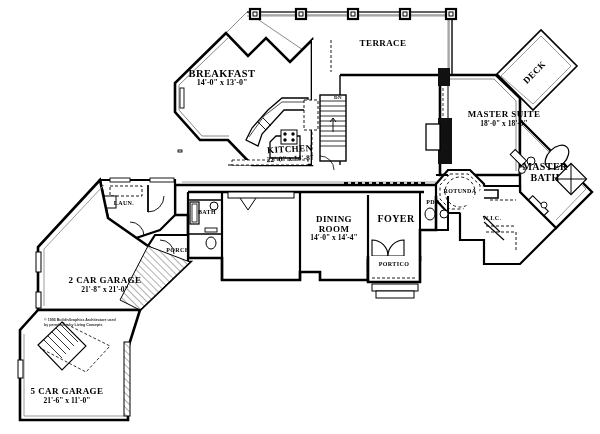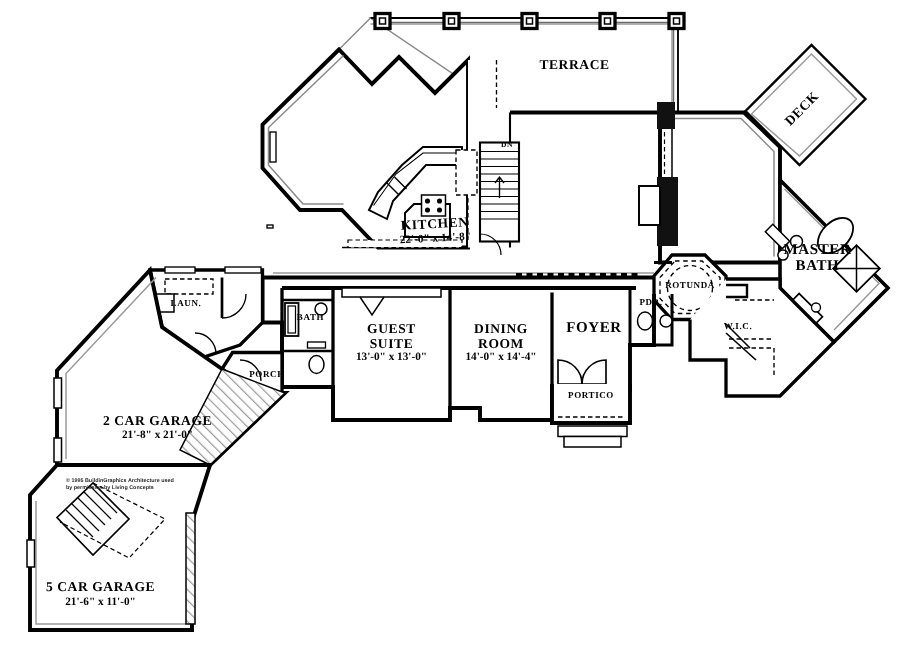--- a/index.html
+++ b/index.html
@@ -348,27 +348,35 @@
     <g stroke="#000" stroke-width="0.9" fill="#fff">
       <rect x="150" y="178" width="24" height="4"></rect>
       <rect x="110" y="178" width="20" height="4"></rect>
     </g>
   </svg>
 
   <div class="room-label lbl-med" style="left:383px; top:39px; transform:translate(-50%,0);">
     <span class="rm-name">TERRACE</span>
   </div>
 
+  <div class="room-label lbl-big" style="left:222px; top:68px; transform:translate(-50%,0);">
+    <span class="rm-name">BREAKFAST</span>
+    <span class="rm-dim">14'-0" x 13'-0"</span>
+  </div>
 
   <div class="room-label lbl-med rot-kitchen-dim" style="left:290px; top:145px; transform:translate(-50%,0) rotate(-3deg);">
     <span class="rm-name">KITCHEN</span>
     <span class="rm-dim">22'-0" x 14'-8"</span>
   </div>
 
 
+  <div class="room-label lbl-med" style="left:504px; top:110px; transform:translate(-50%,0);">
+    <span class="rm-name">MASTER SUITE</span>
+    <span class="rm-dim">18'-0" x 18'-0"</span>
+  </div>
 
   <div class="room-label lbl-med rot-deck" style="left:535px; top:68px; transform:translate(-50%,0) rotate(-45deg);">
     <span class="rm-name">DECK</span>
   </div>
 
   <div class="room-label lbl-sm" style="left:545px; top:162px; transform:translate(-50%,0); white-space:normal; width:48px;">
     <span class="rm-name">MASTER BATH</span>
   </div>
 
   <div class="room-label lbl-xs" style="left:460px; top:188px; transform:translate(-50%,0);">
@@ -389,24 +397,20 @@
 
   <div class="room-label lbl-xs" style="left:394px; top:261px; transform:translate(-50%,0);">
     <span class="rm-name">PORTICO</span>
   </div>
 
   <div class="room-label lbl-med" style="left:334px; top:215px; transform:translate(-50%,0); white-space:normal; width:60px;text-align:center;">
     <span class="rm-name">DINING ROOM</span>
     <span class="rm-dim" style="white-space:nowrap;">14'-0" x 14'-4"</span>
   </div>
 
-  <div class="room-label lbl-med" style="left:261px; top:215px; transform:translate(-50%,0); white-space:normal; width:56px;">
-    <span class="rm-name">GUEST SUITE</span>
-    <span class="rm-dim" style="white-space:nowrap;">13'-0" x 13'-0"</span>
-  </div>
 
   <div class="room-label lbl-xs" style="left:207px; top:209px; transform:translate(-50%,0);">
     <span class="rm-name">BATH</span>
   </div>
 
   <div class="room-label lbl-xs" style="left:124px; top:200px; transform:translate(-50%,0);">
     <span class="rm-name">LAUN.</span>
   </div>
 
   <div class="room-label lbl-xs" style="left:178px; top:247px; transform:translate(-50%,0);">

